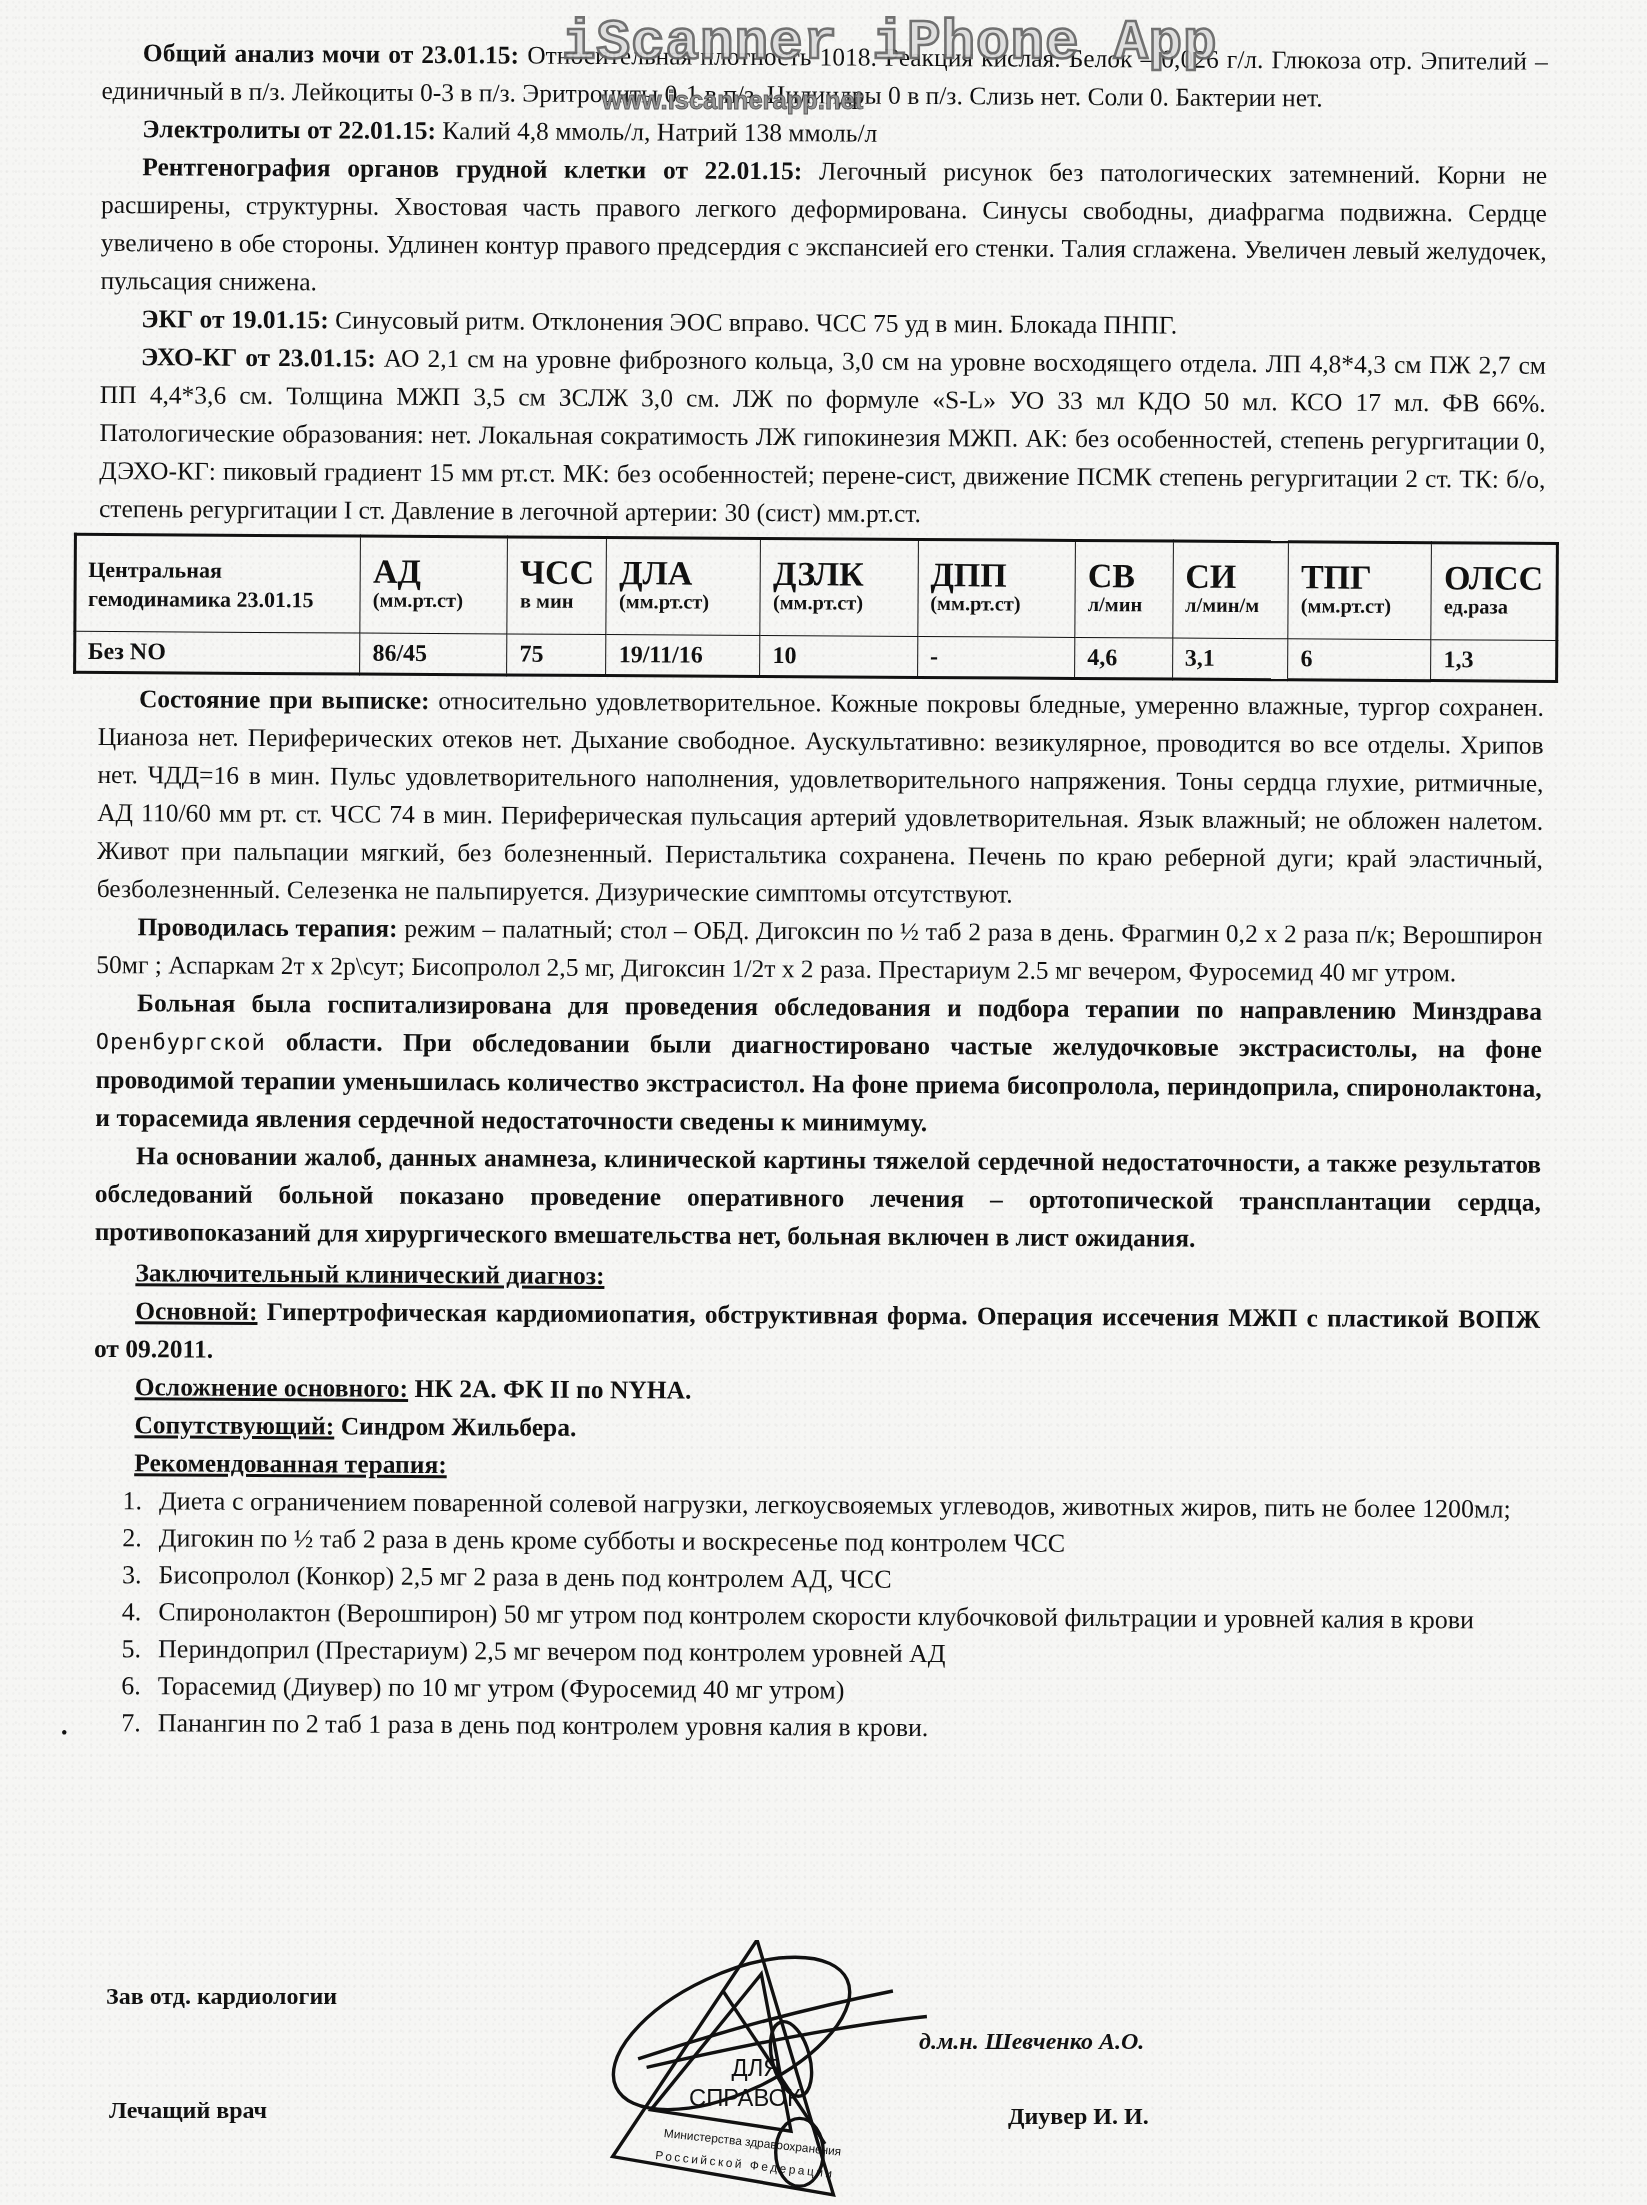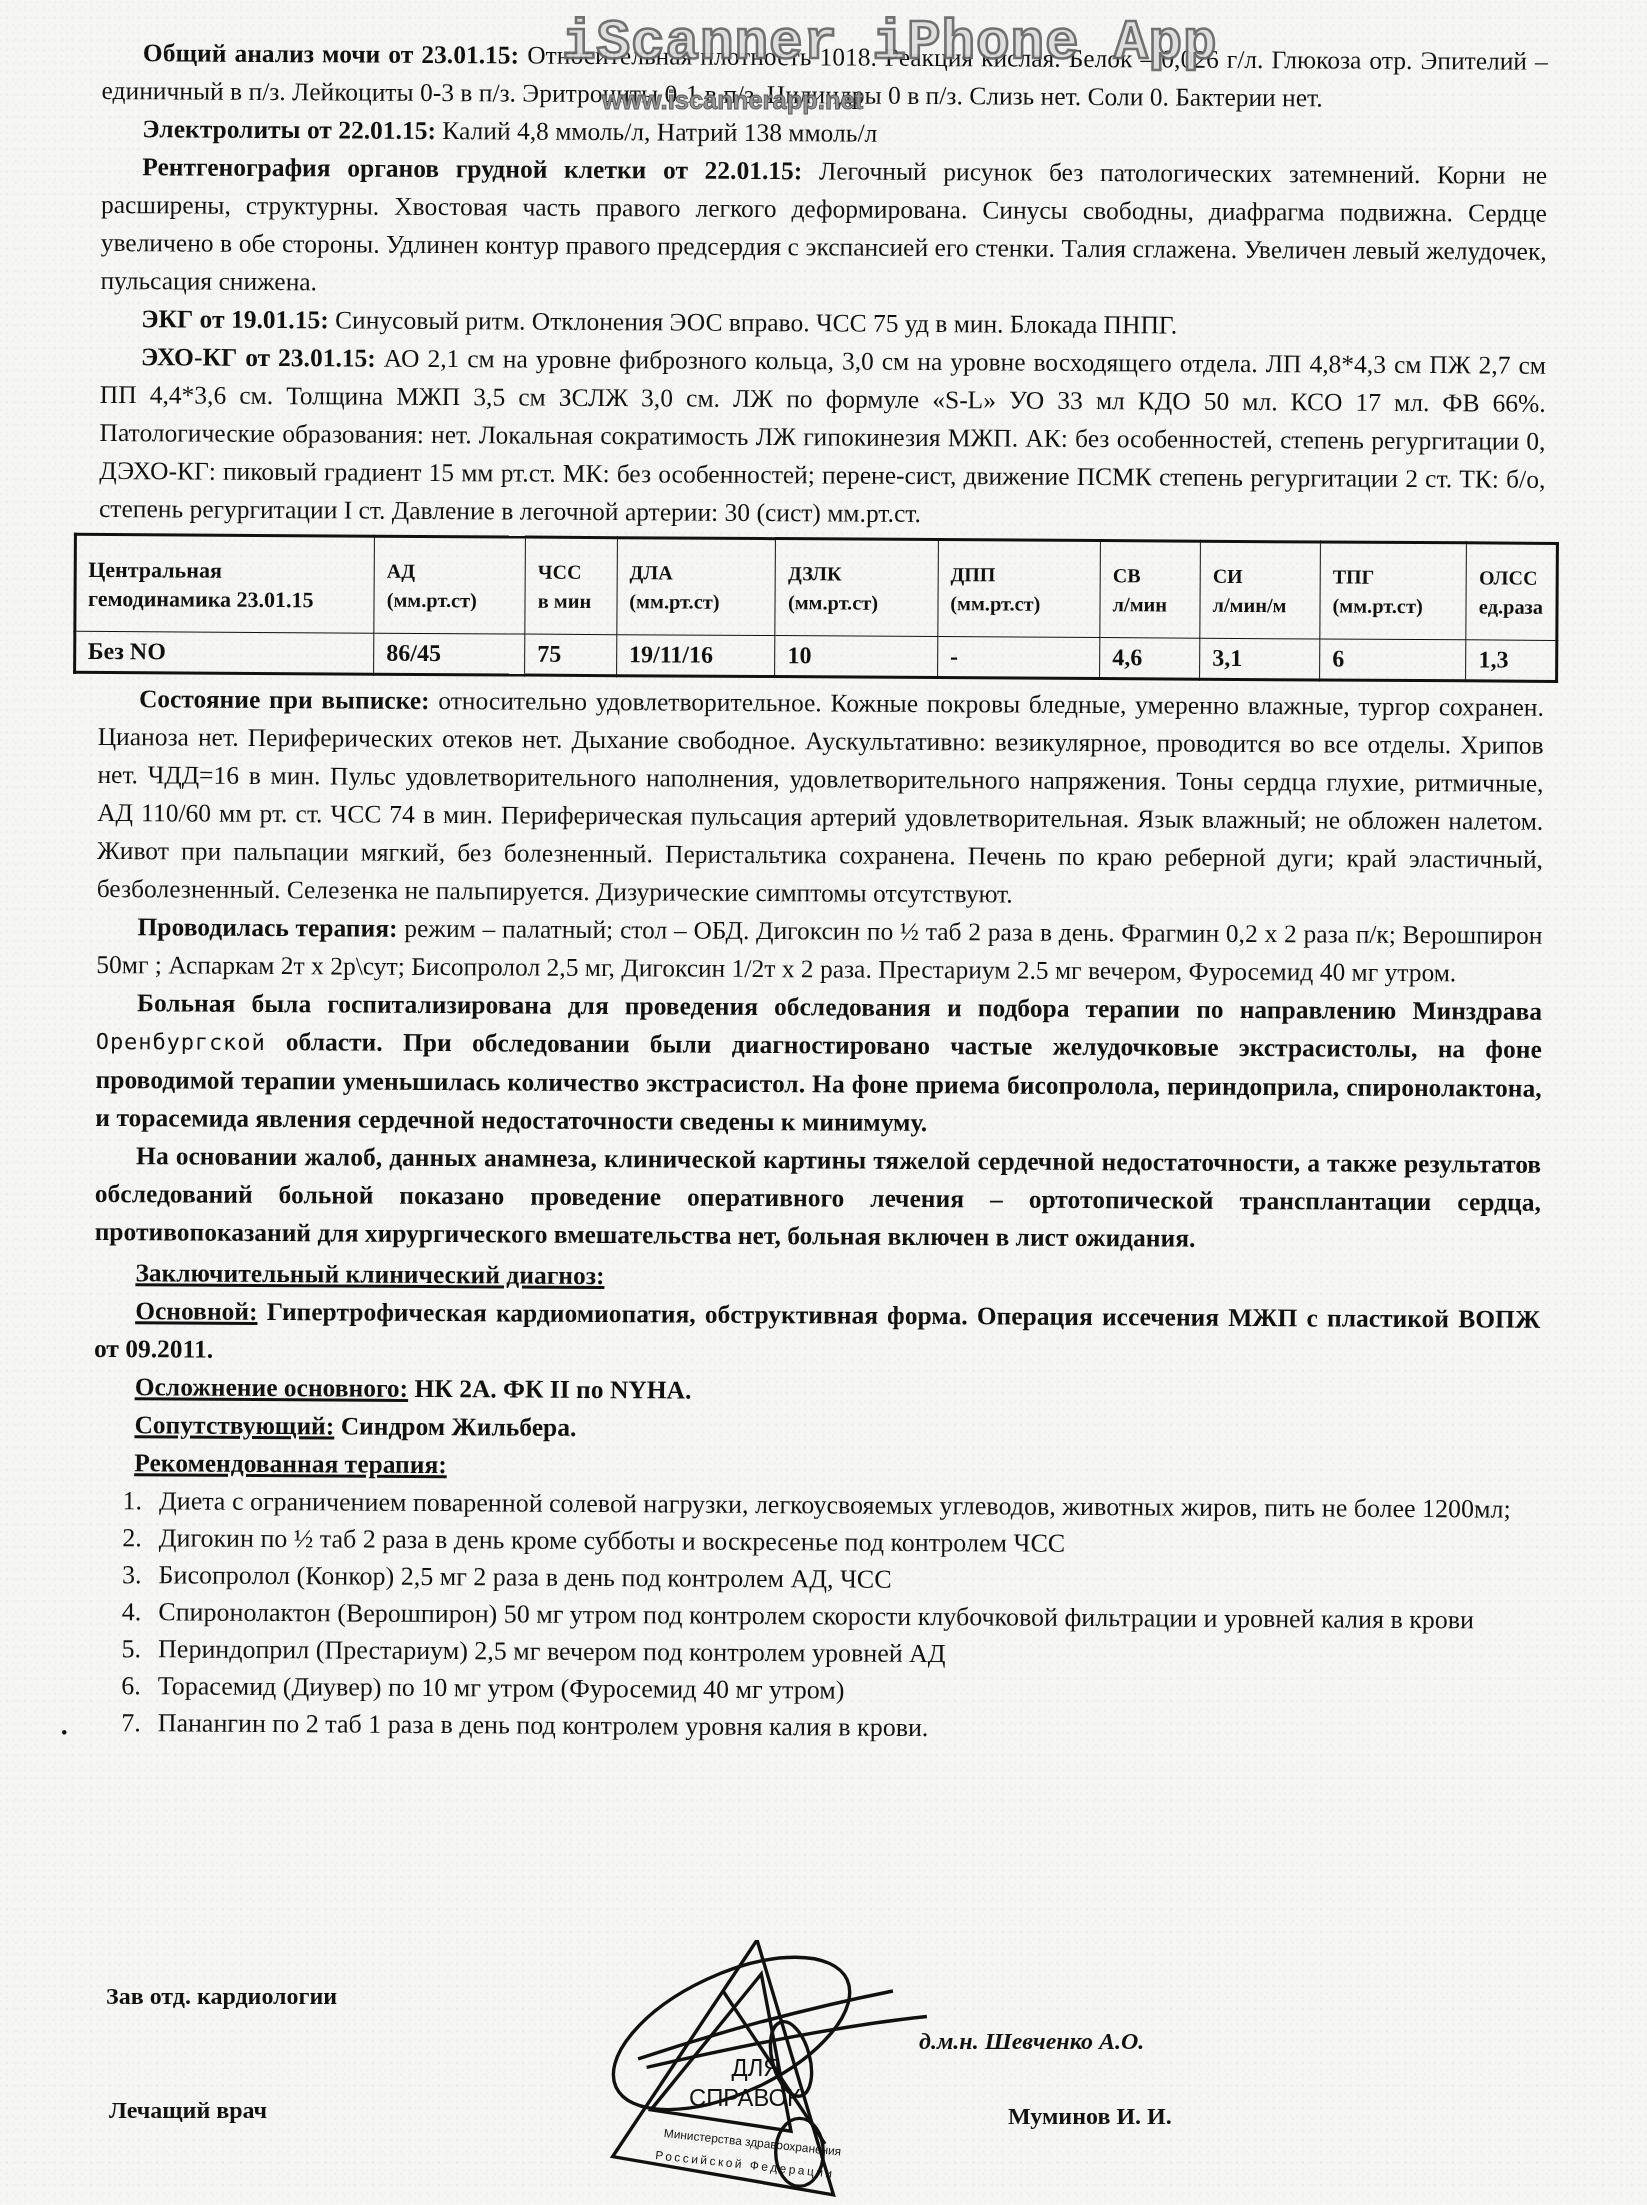--- a/index.html
+++ b/index.html
@@ -32,21 +32,21 @@
   table.hemo {
     border-collapse: collapse; width: 100%;
     font-weight: bold; font-size: 24px; line-height: 29px;
     border: 3.4px solid #111;
   }
   table.hemo td {
     border: 1.7px solid #111; padding: 5.1px 12px; vertical-align: middle;
   }
   table.hemo thead td { height: 85px; font-size: 23px; }
   .hsub { font-size: 20.4px; display: block; }
-  .hmain { font-size: 20px; display: block; }
+  .hmain { font-size: 34px; display: block; }
   .list { margin: 0; padding: 0; list-style: none; font-size: 26px; line-height: 37px; }
   .list li { margin: 0; }
   .list .num { display: inline-block; width: 66px; text-align: right; padding-right: 17px; }
   .sign-row { position: absolute; font-weight: bold; font-size: 24px; }
   .handwritten { font-family: "DejaVu Sans Mono", monospace; font-weight: normal; font-size: 22px; letter-spacing: 0.9px; }
   .watermark {
     position: absolute; left: 562px; top: 15.3px;
     font-family: Liberation Mono, monospace;
     font-weight: bold; font-size: 56px; color: #ddd;
     -webkit-text-stroke: 2.6px #666; letter-spacing: 0.9px; line-height: 56px;
@@ -196,21 +196,21 @@
       <li><span class="num">4.</span><span>Спиронолактон (Верошпирон) 50 мг утром под контролем скорости клубочковой фильтрации и уровней калия в крови</span></li>
       <li><span class="num">5.</span><span>Периндоприл (Престариум) 2,5 мг вечером под контролем уровней АД</span></li>
       <li><span class="num">6.</span><span>Торасемид (Диувер) по 10 мг утром (Фуросемид 40 мг утром)</span></li>
       <li><span class="num">7.</span><span>Панангин по 2 таб 1 раза  в день под контролем уровня калия в крови.</span></li>
     </ul>
   </div>
 
   <div class="sign-row" style="left:106px; top:1983px;">Зав отд. кардиологии</div>
   <div class="sign-row" style="left:919px; top:2028px;font-style:italic;">д.м.н. Шевченко А.О.</div>
   <div class="sign-row" style="left:109px; top:2097px;text-align:center;">Лечащий врач</div>
-  <div class="sign-row" style="left:1008px; top:2103px;">Муминов И. И.</div>
+  <div class="sign-row" style="left:1008px; top:2103px;">Диувер И. И.</div>
 
   <div class="stamp">
     <svg width="408" height="265" viewBox="0 0 480 312">
       <g fill="none" stroke="#111" stroke-width="4">
 
         <polygon points="200,0 30,255 290,300 "></polygon>
 
         <polygon points="205,40 75,200 240,225"></polygon>
 
         <ellipse cx="170" cy="110" rx="150" ry="70" transform="rotate(-25 170 110)"></ellipse>

